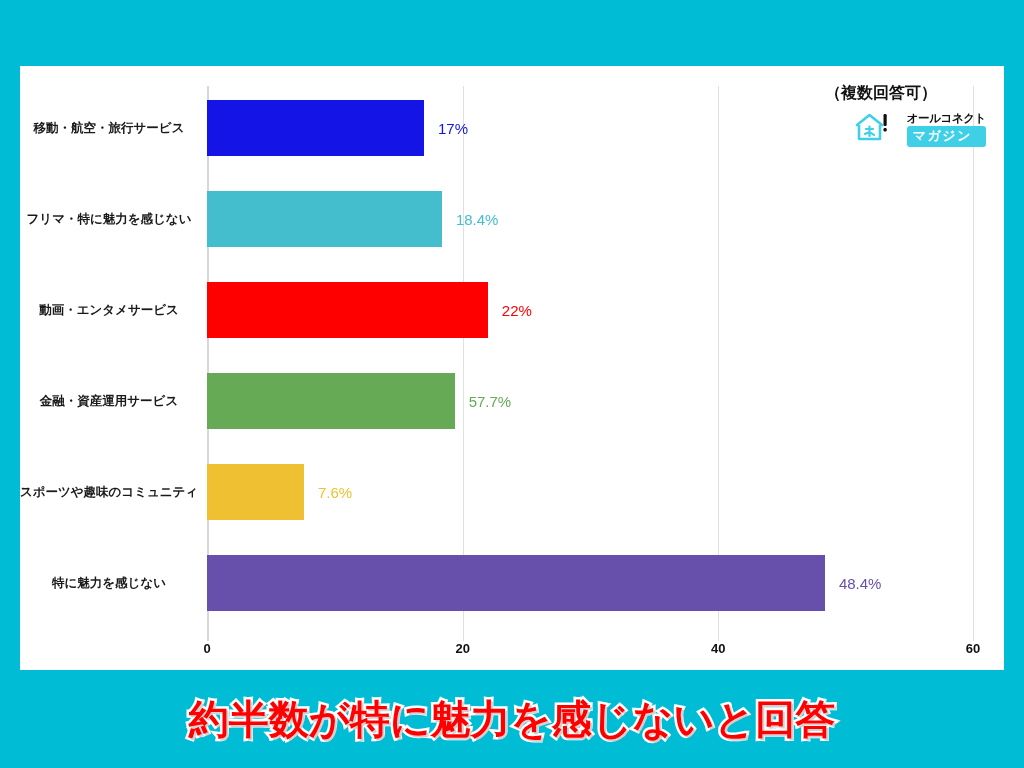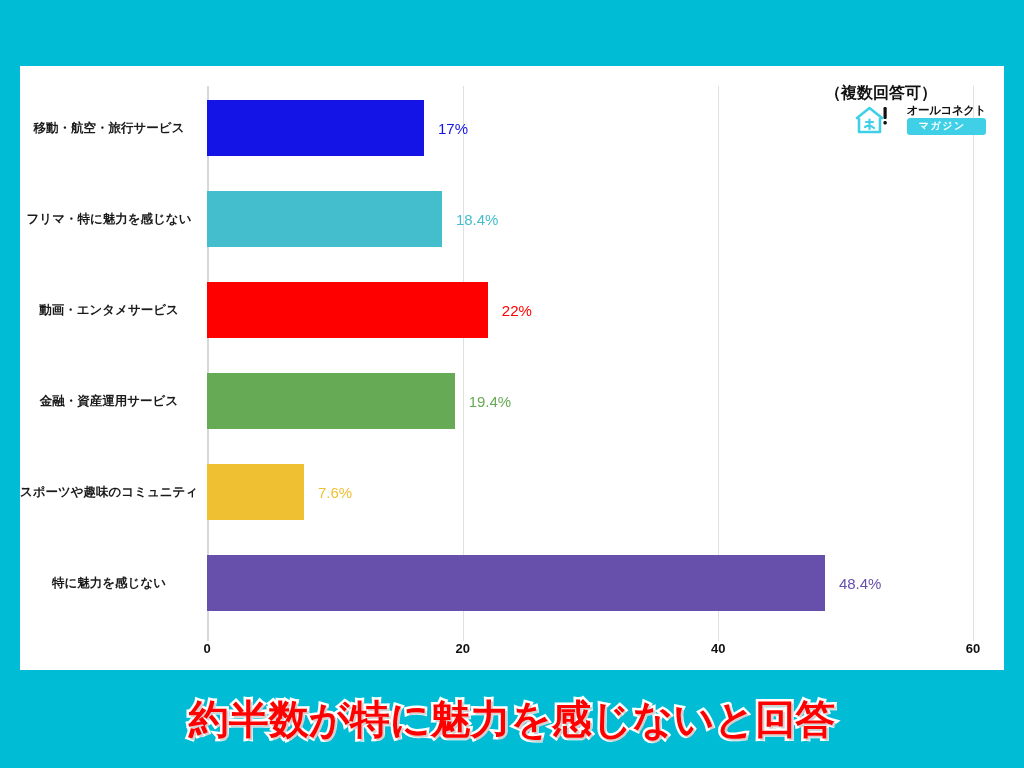--- a/index.html
+++ b/index.html
@@ -116,43 +116,44 @@
   .anno-line {
     font-size: 16px;
     font-weight: bold;
     color: #111;
     line-height: 1.35;
     white-space: nowrap;
   }
 
   
   #logo {
+    margin-top: 8px;
     display: flex;
-    align-items: flex-end;
+    align-items: flex-start;
     justify-content: flex-end;
     gap: 19px;
   }
   #logo-mark {
     width: 34px; height: 30px;
     flex: 0 0 auto;
   }
   #logo-text { text-align: left; }
   #logo-name {
     font-size: 11.5px;
     font-weight: bold;
     color: #111;
     letter-spacing: -0.4px;
     line-height: 1.1;
     white-space: nowrap;
   }
   #logo-badge {
     margin-top: 2px;
     background: #3fd0e8;
     color: #ffffff;
-    font-size: 10px;
+    font-size: 13px;
     font-weight: bold;
     letter-spacing: 1.5px;
     padding: 1px 14px 2px 6px;
     border-radius: 3px;
     text-align: center;
     white-space: nowrap;
   }
 
   
   #footer {
@@ -209,21 +210,21 @@
 
       <div class="bar-row" style="top:196px">
         <span class="cat-label">動画・エンタメサービス</span>
         <div class="bar" style="width: 280.867px; background: rgb(255, 0, 0);"></div>
         <span class="bar-value" style="color: rgb(255, 0, 0);">22%</span>
       </div>
 
       <div class="bar-row" style="top:287px">
         <span class="cat-label">金融・資産運用サービス</span>
         <div class="bar" style="width: 247.673px; background: rgb(102, 170, 85);"></div>
-        <span class="bar-value" style="color: rgb(102, 170, 85);">19.4%</span>
+        <span class="bar-value" style="color: rgb(102, 170, 85);">57.7%</span>
       </div>
 
       <div class="bar-row" style="top:378px">
         <span class="cat-label">スポーツや趣味のコミュニティ</span>
         <div class="bar" style="width: 97.0267px; background: rgb(239, 193, 50);"></div>
         <span class="bar-value" style="color: rgb(239, 193, 50);">7.6%</span>
       </div>
 
       <div class="bar-row" style="top:469px">
         <span class="cat-label">特に魅力を感じない</span>

